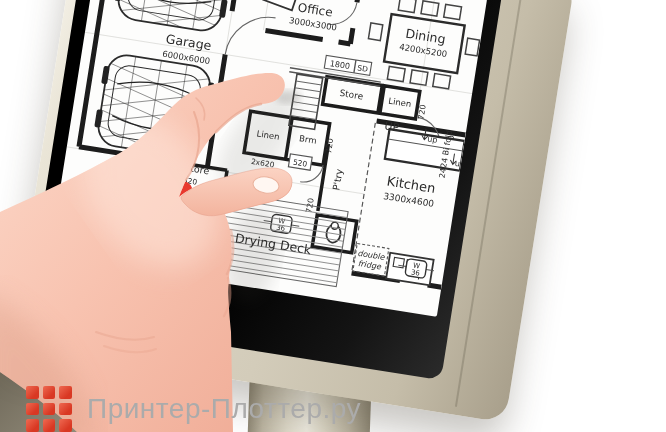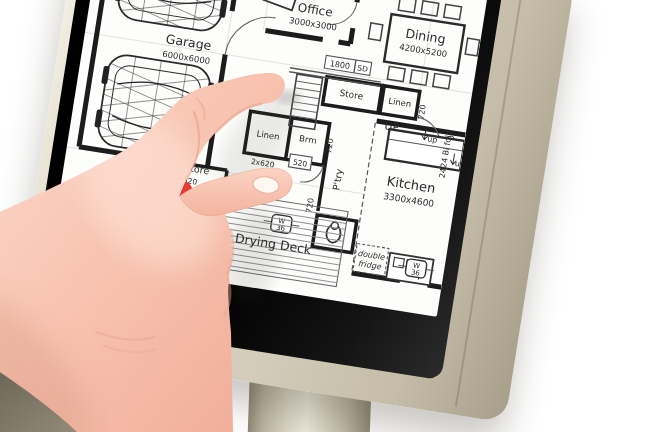--- a/index.html
+++ b/index.html
@@ -271,14 +271,28 @@
       <path d="M216,132 C230,118 243,107 261,104" stroke-width="2.5" opacity="0.7"></path>
       <path d="M194,112 C203,134 200,160 186,180" stroke-width="2" opacity="0.7"></path>
       <path d="M196,98 C203,104 206,112 204,120" stroke-width="1.5" opacity="0.6"></path>
       <path d="M231,230 C235,246 233,262 227,274" stroke-width="2.4" opacity="0.55"></path>
       <path d="M228,278 C232,292 230,306 224,316" stroke-width="2.4" opacity="0.45"></path>
       <path d="M96,332 C118,340 138,342 154,337" stroke-width="2" opacity="0.5"></path>
       <path d="M104,346 C124,353 142,354 156,349" stroke-width="2" opacity="0.4"></path>
     </g>
   </svg>
 
+  <div class="watermark">
+    <div class="logo-grid">
+      <span></span>
+        <span></span>
+        <span></span>
+      <span></span>
+        <span></span>
+        <span></span>
+      <span></span>
+        <span></span>
+        <span></span>
+    </div>
+    <div class="wm-text">Принтер-Плоттер.ру</div>
+  </div>
 
 </div>
 
 </body></html>

